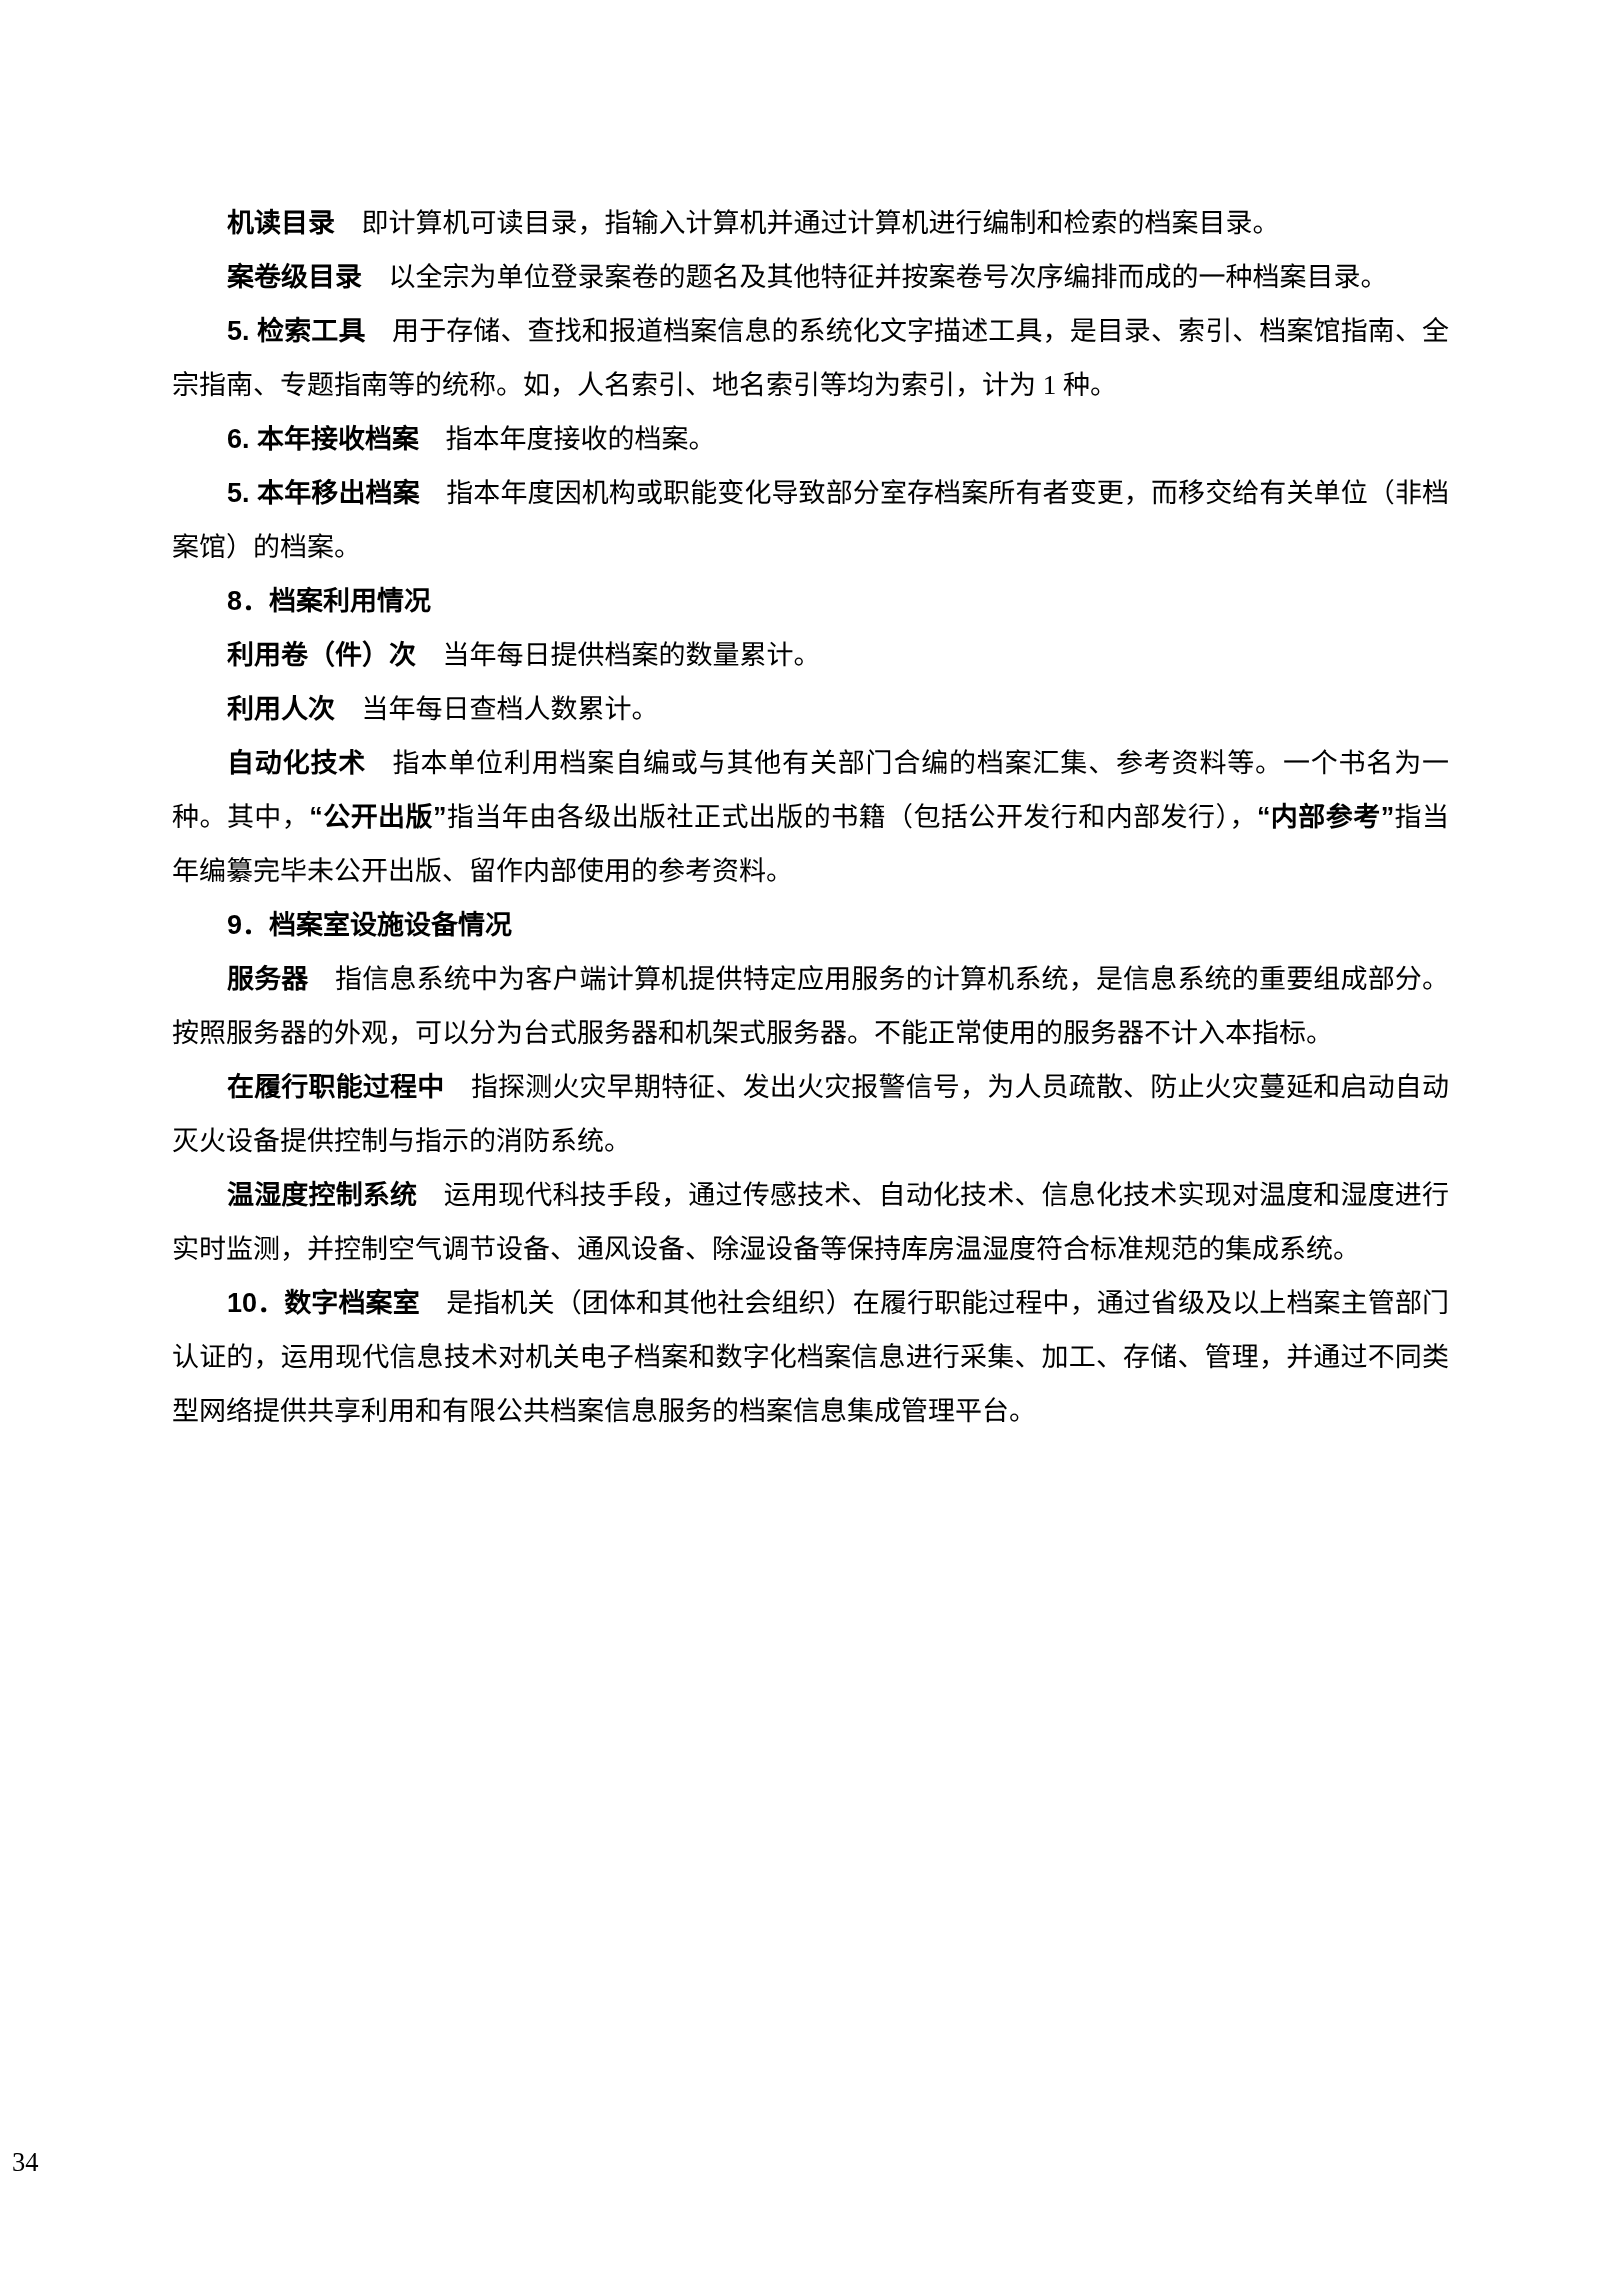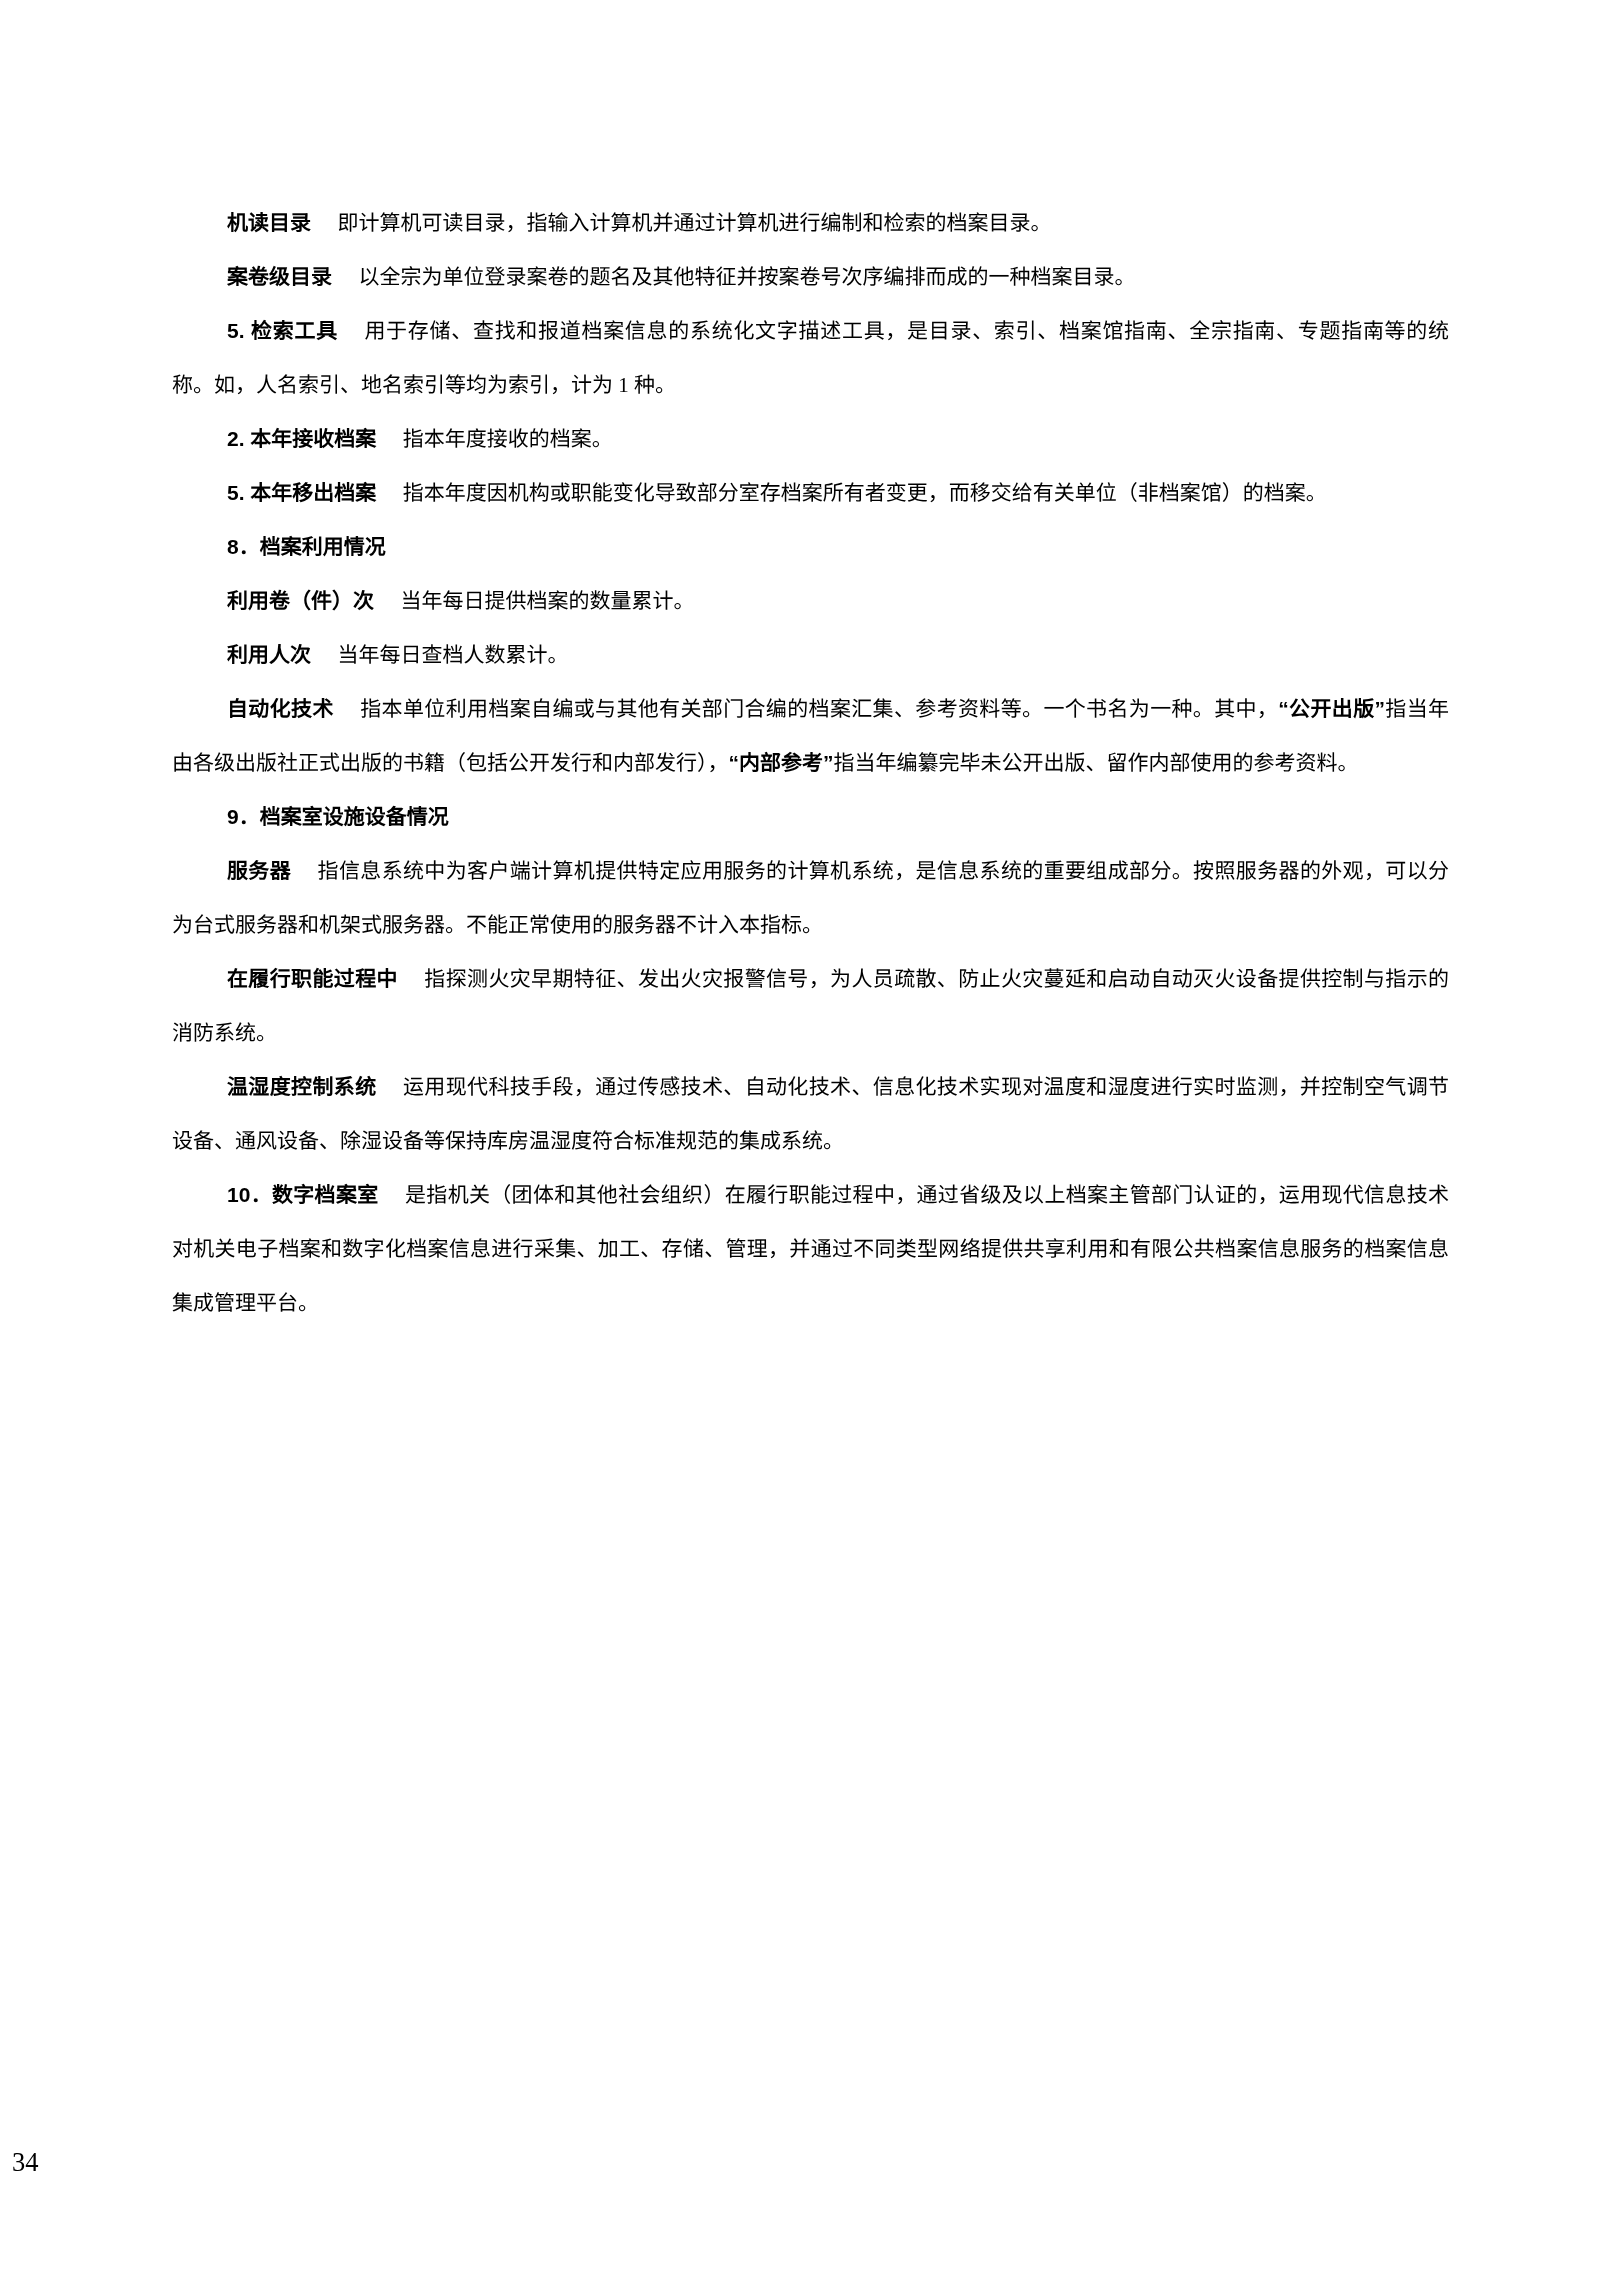--- a/index.html
+++ b/index.html
@@ -14,21 +14,21 @@
     background: #ffffff;
     overflow: hidden;
     color: #000000;
     font-family: "Liberation Serif", serif;
   }
   .content {
     position: absolute;
     left: 172px;
     top: 196px;
     width: 1277px;
-    font-size: 21px;
+    font-size: 27px;
     line-height: 54px;
     text-align: justify;
   }
   .para {
     margin: 0;
     padding: 0;
     text-indent: 55px; 
   }
   .term, .bold-inline, .heading-text {
     font-family: "Liberation Sans", sans-serif;
@@ -57,21 +57,21 @@
 <div class="page">
   <div class="content">
 
     <p class="para"><span class="term">机读目录</span><span class="desc">即计算机可读目录，指输入计算机并通过计算机进行编制和检索的档案目录。</span></p>
 
     <p class="para"><span class="term">案卷级目录</span><span class="desc">以全宗为单位登录案卷的题名及其他特征并按案卷号次序编排而成的一种档案目录。</span></p>
 
 
     <p class="para"><span class="term">5. 检索工具</span><span class="desc">用于存储、查找和报道档案信息的系统化文字描述工具，是目录、索引、档案馆指南、全宗指南、专题指南等的统称。如，人名索引、地名索引等均为索引，计为 1 种。</span></p>
 
-    <p class="para"><span class="term">2. 本年接收档案</span><span class="desc">指本年度接收的档案。</span></p>
+    <p class="para"><span class="term">6. 本年接收档案</span><span class="desc">指本年度接收的档案。</span></p>
 
     <p class="para"><span class="term">5. 本年移出档案</span><span class="desc">指本年度因机构或职能变化导致部分室存档案所有者变更，而移交给有关单位（非档案馆）的档案。</span></p>
 
     <p class="para"><span class="heading-text">8．档案利用情况</span></p>
 
     <p class="para"><span class="term">利用卷（件）次</span><span class="desc">当年每日提供档案的数量累计。</span></p>
 
     <p class="para"><span class="term">利用人次</span><span class="desc">当年每日查档人数累计。</span></p>
 
     <p class="para"><span class="term">自动化技术</span><span class="desc">指本单位利用档案自编或与其他有关部门合编的档案汇集、参考资料等。一个书名为一种。其中，</span><span class="bold-inline">“公开出版”</span><span class="desc">指当年由各级出版社正式出版的书籍（包括公开发行和内部发行），</span><span class="bold-inline">“内部参考”</span><span class="desc">指当年编纂完毕未公开出版、留作内部使用的参考资料。</span></p>

